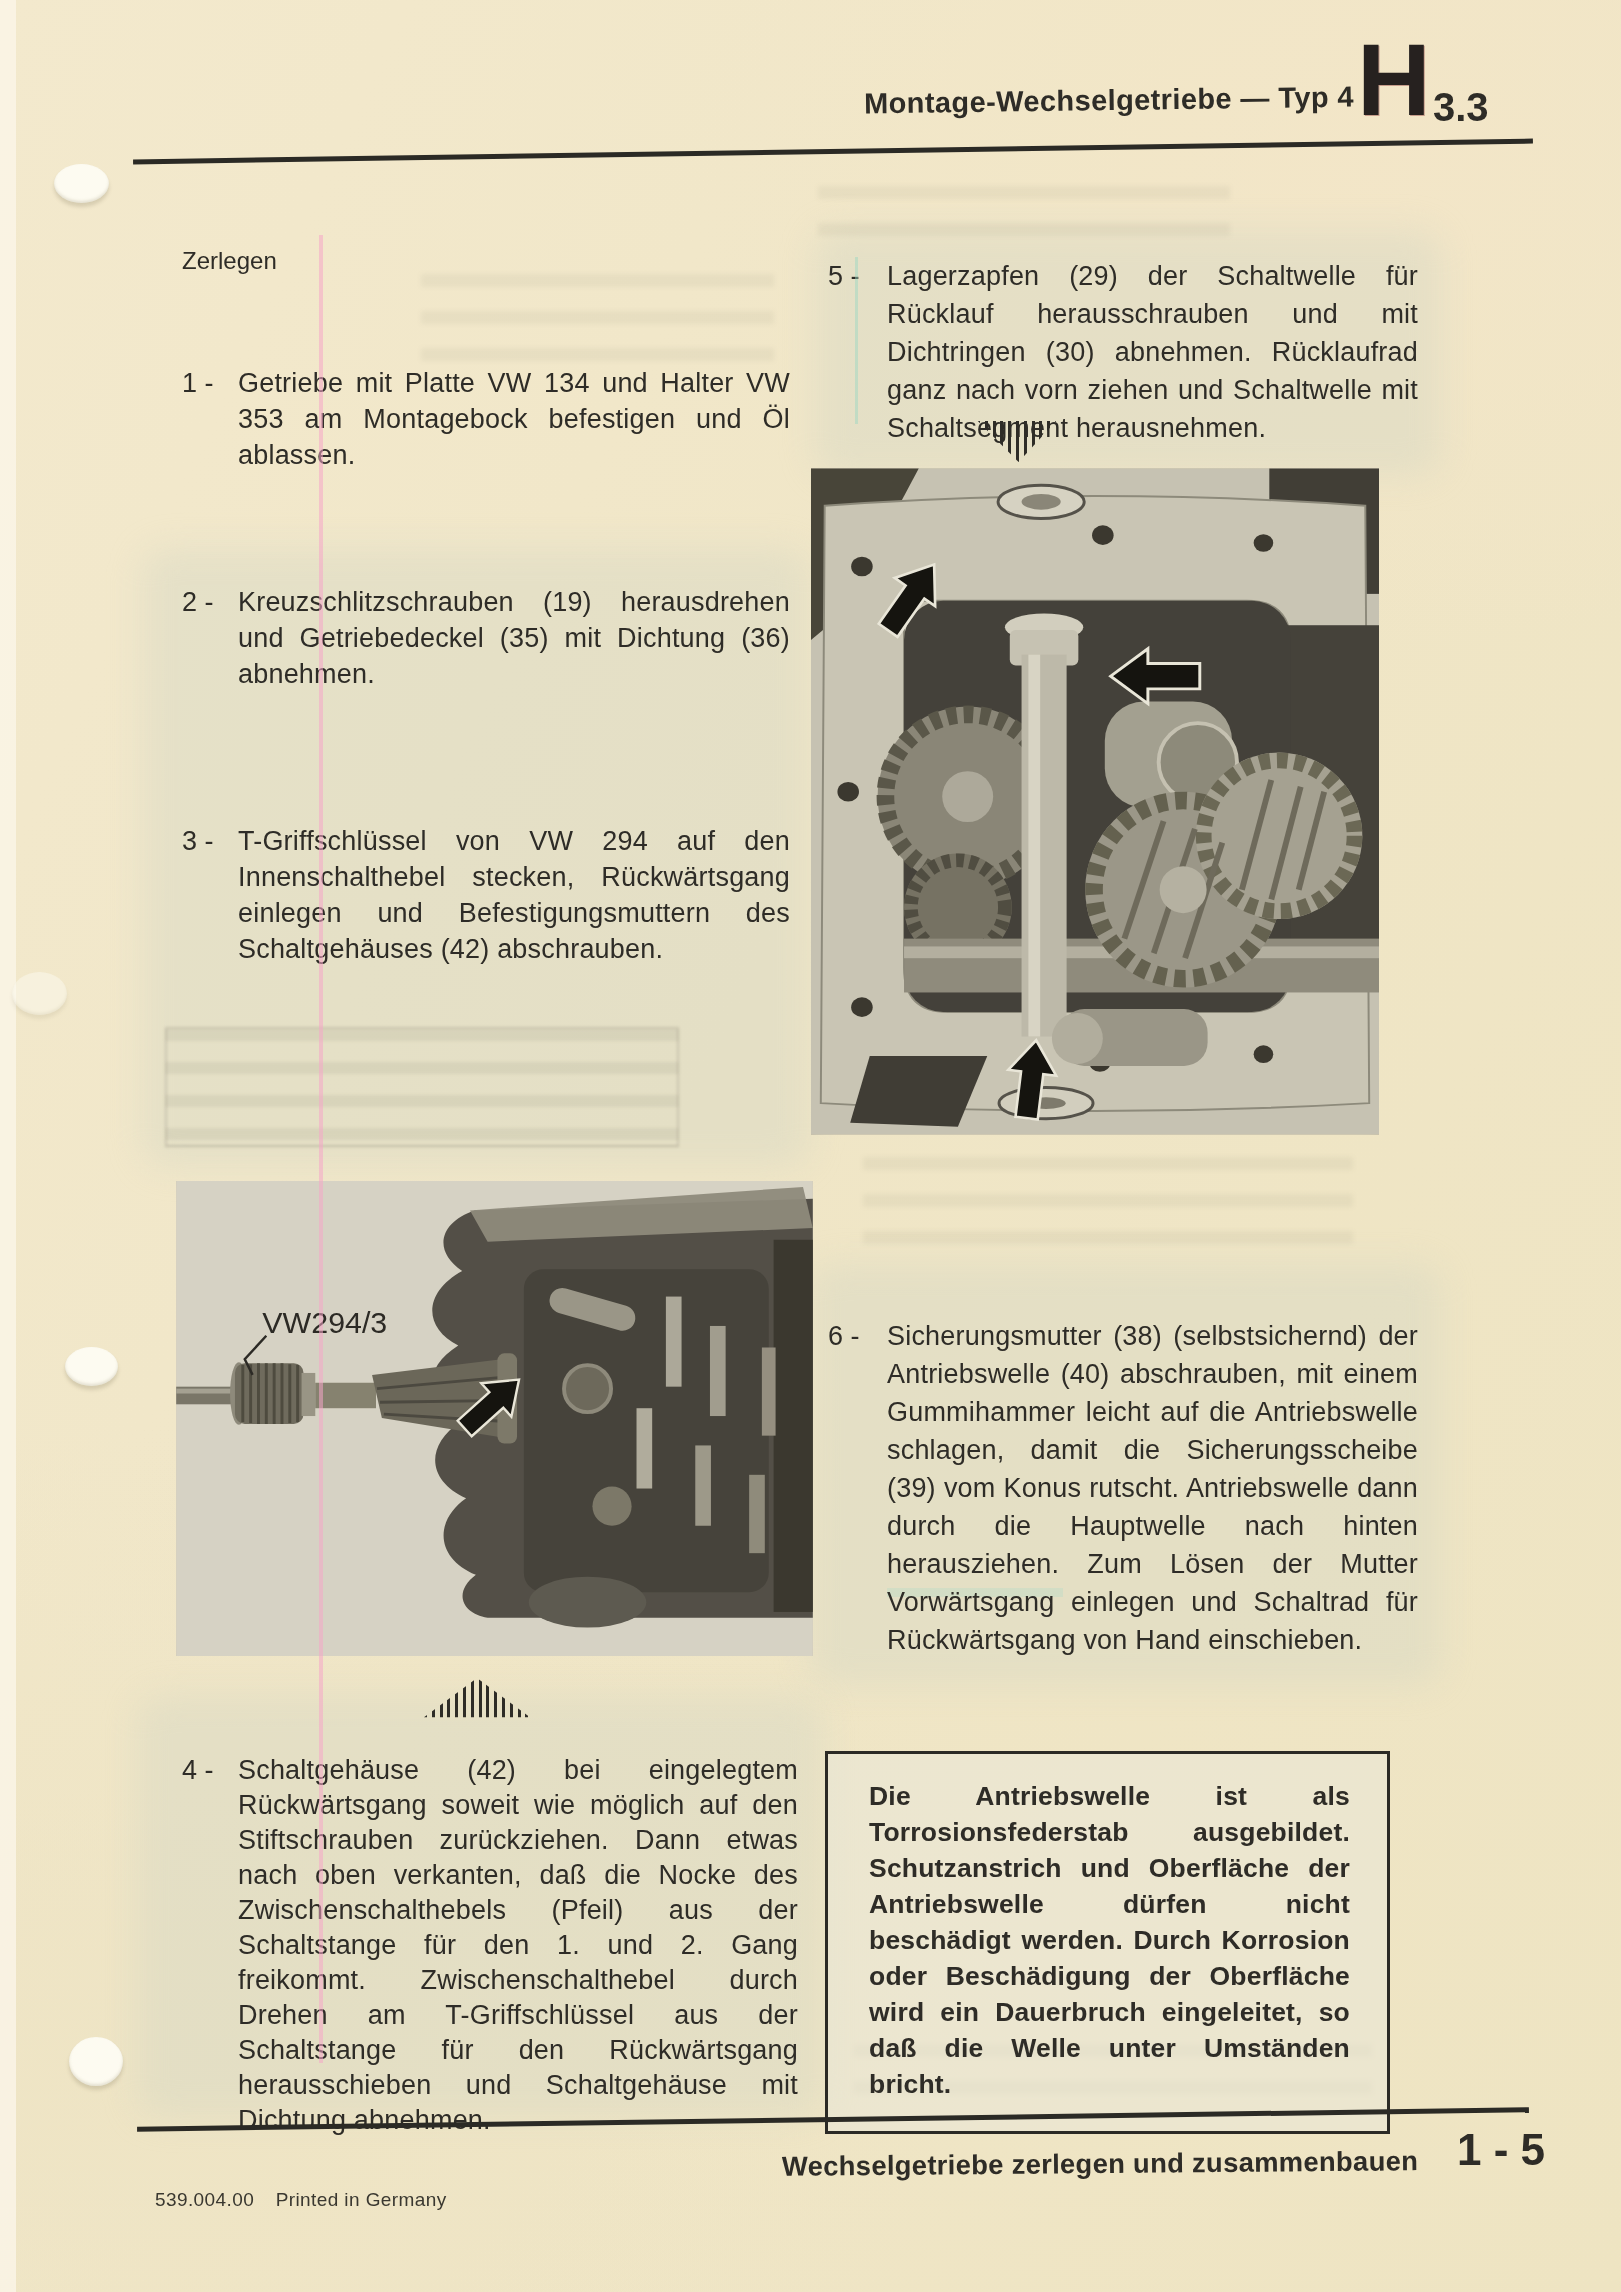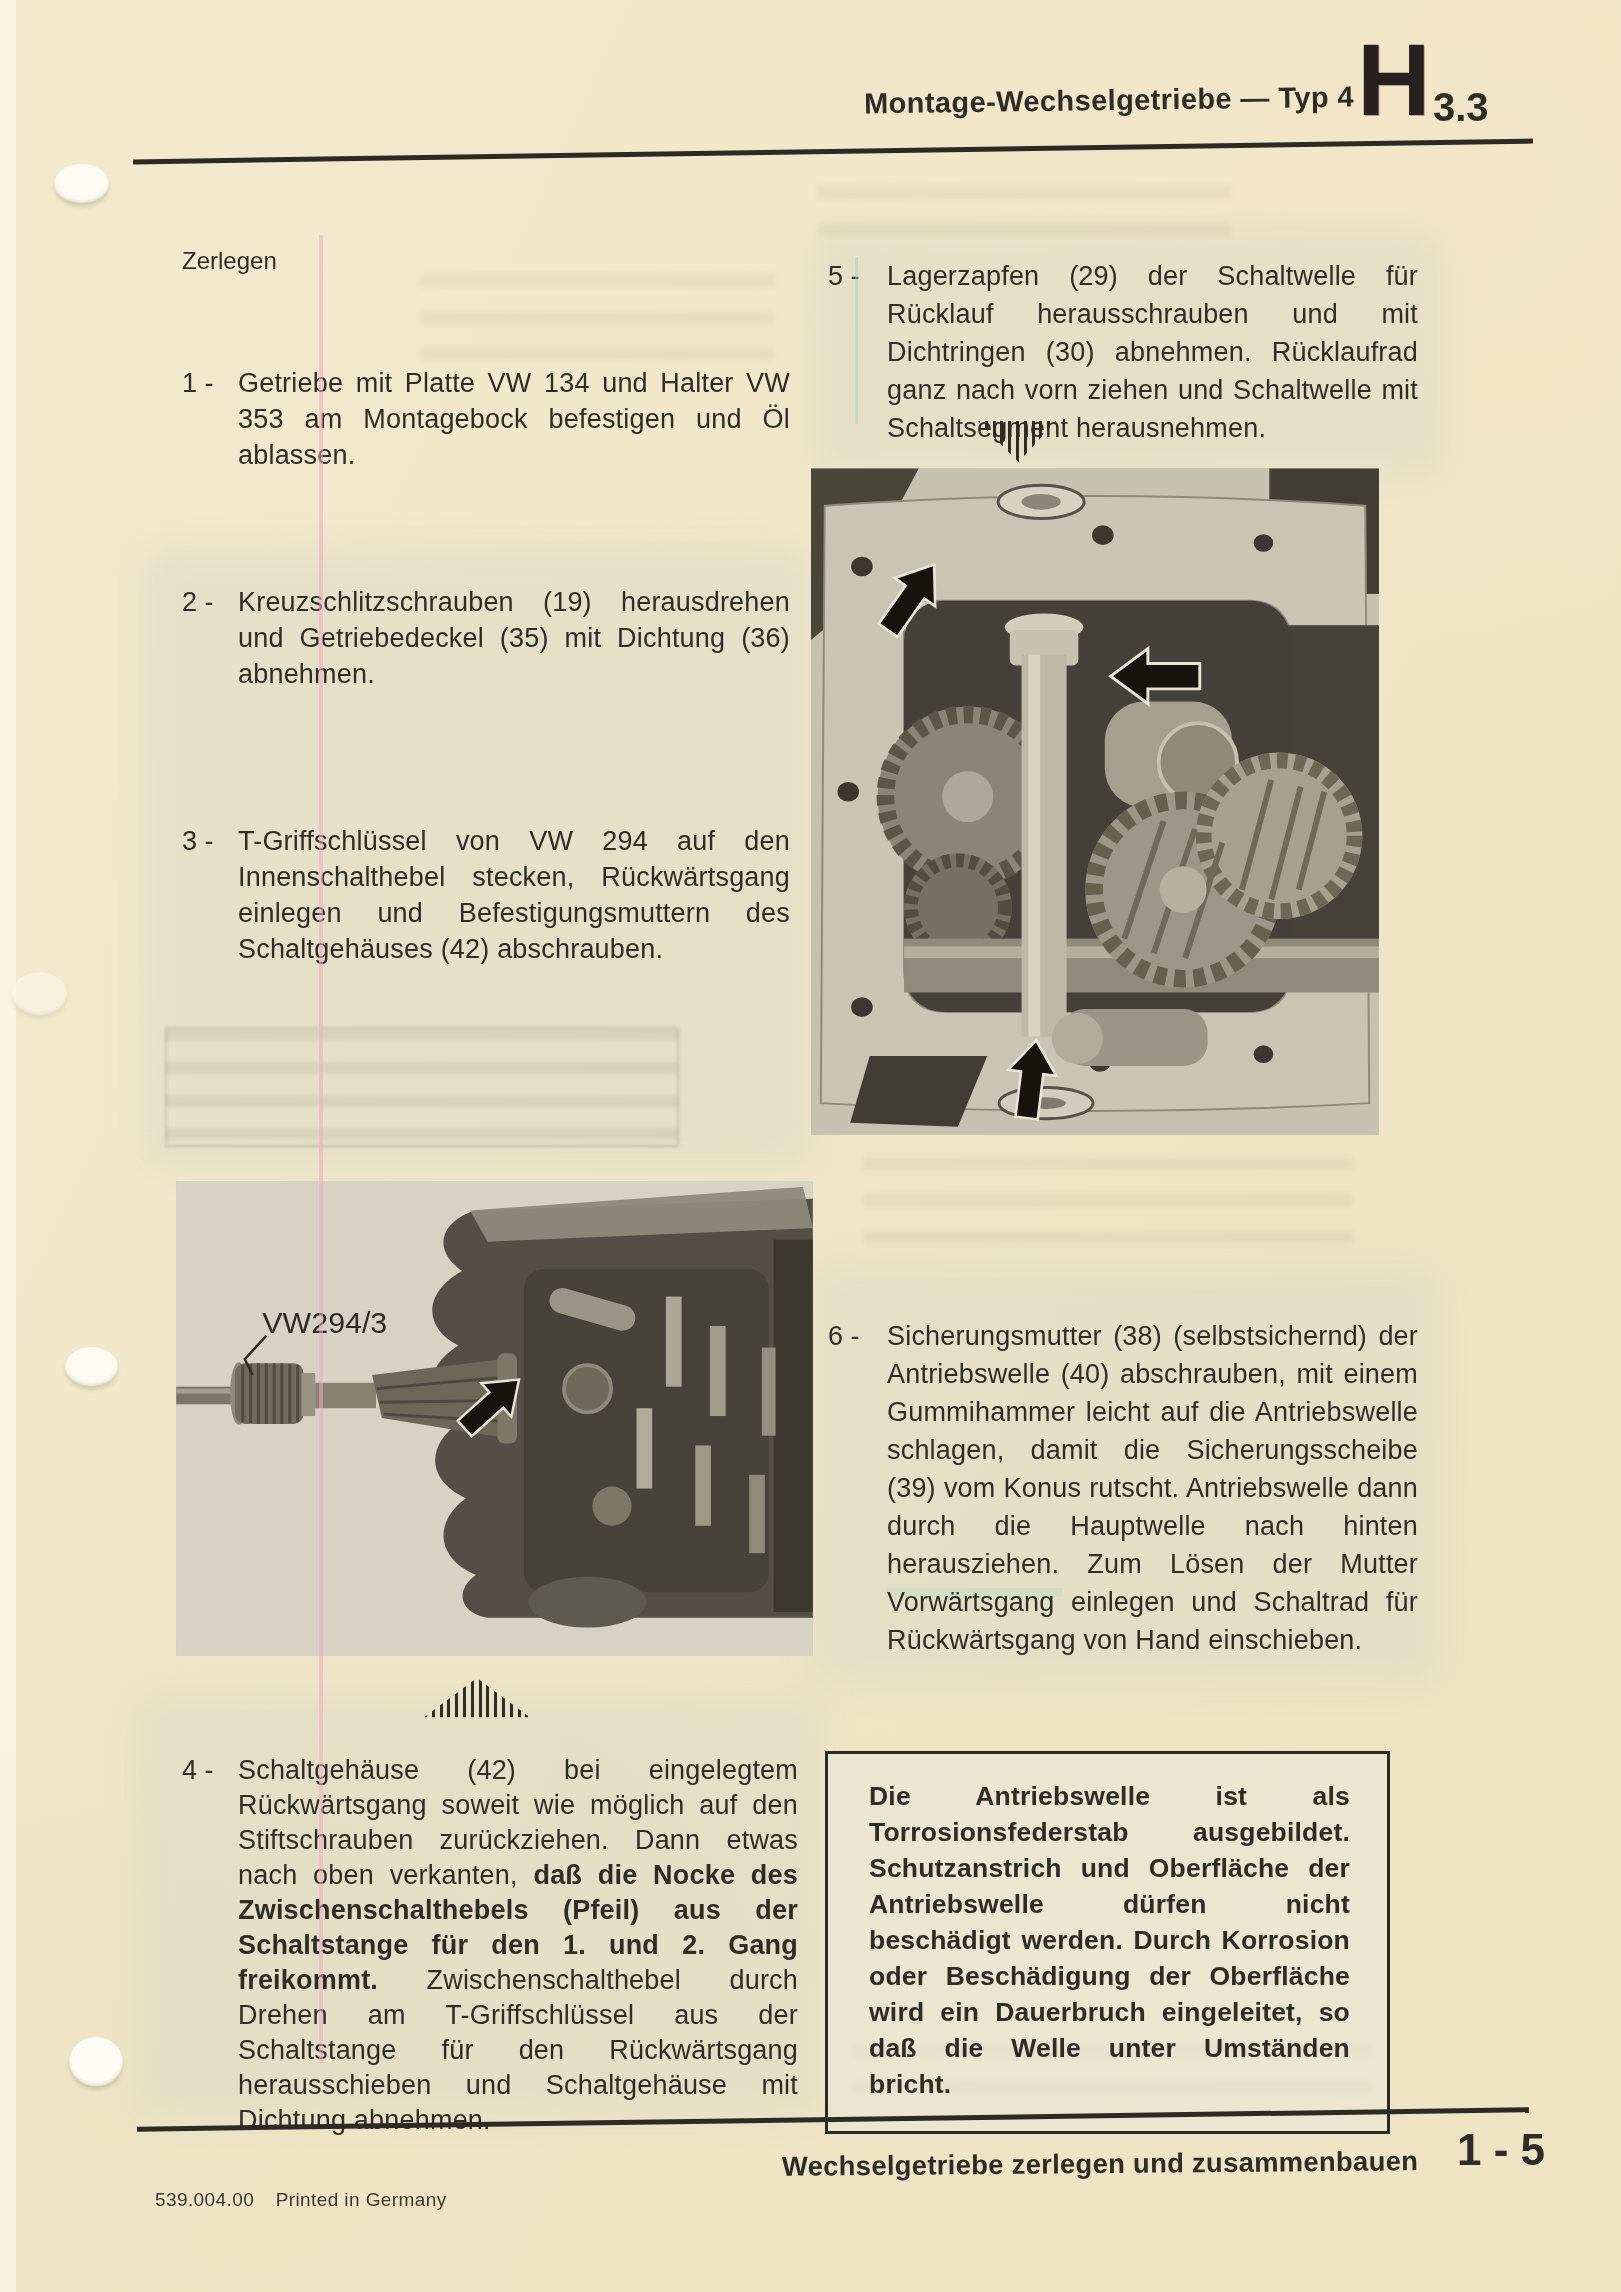--- a/index.html
+++ b/index.html
@@ -29,21 +29,21 @@
   .header-title{position:absolute;right:267px;top:84px;font-size:29px;font-weight:700;letter-spacing:0.4px;transform:rotate(-0.8deg);z-index:3;}
   .sec-letter{position:absolute;left:1357px;top:29px;font-size:102px;font-weight:700;line-height:1;letter-spacing:-2px;color:#26211f;text-shadow:1px 1px 0 rgba(120,20,30,.35);z-index:3;}
   .sec-number{position:absolute;left:1433px;top:63px;font-size:40px;font-weight:700;line-height:1;z-index:3;margin-top:24px;}
 
   .colhead{position:absolute;font-size:24px;font-weight:400;z-index:3;}
   .step{position:absolute;display:flex;z-index:3;font-size:27px;line-height:36px;}
   .step .num{flex:none;width:56px;font-weight:400;}
   .step .txt{flex:1;text-align:justify;letter-spacing:0.2px;}
   .rstep{line-height:38px;}
   .rstep .num{width:59px;}
-  b{font-weight:700;}
+  b{font-weight:400;}
 
   .notice{position:absolute;left:825px;top:1751px;width:565px;border:3.9px solid #2b2a25;
     background:rgba(233,231,216,.55);padding:23.5px 37px 29px 41px;box-sizing:border-box;z-index:3;}
   .notice .ntitle{font-size:27.4px;font-weight:700;margin-bottom:15.7px;}
   .notice .ntext{font-size:26.5px;line-height:36px;text-align:justify;letter-spacing:0.2px;font-weight:bold;}
 
   .tri{position:absolute;z-index:3;background:repeating-linear-gradient(90deg,#2e2c27 0 2.9px,rgba(0,0,0,0) 2.9px 7.8px);}
   .tri-down{clip-path:polygon(1% 0,99% 0,52% 100%);}
   .tri-up{clip-path:polygon(50% 0,100% 96%,0 96%);}
 

